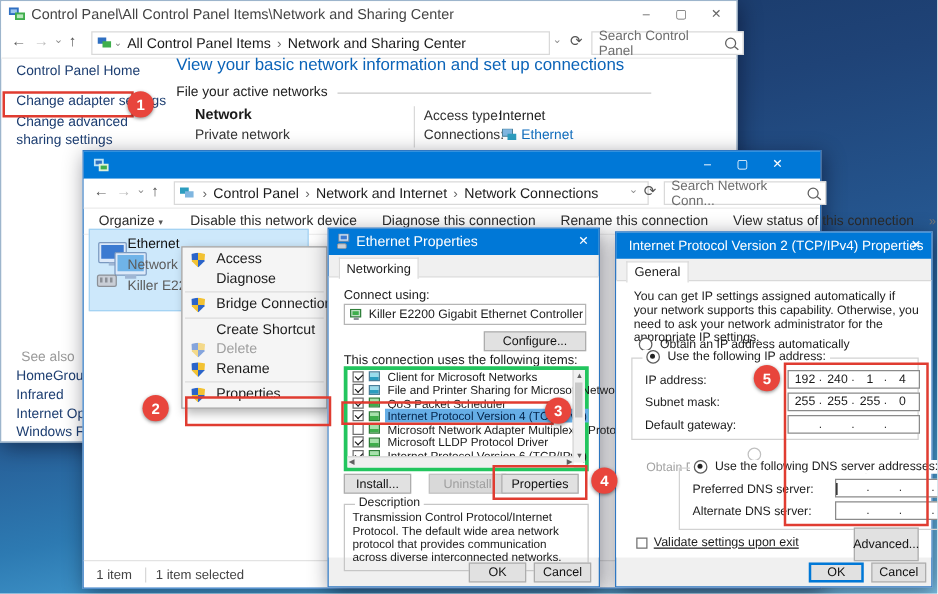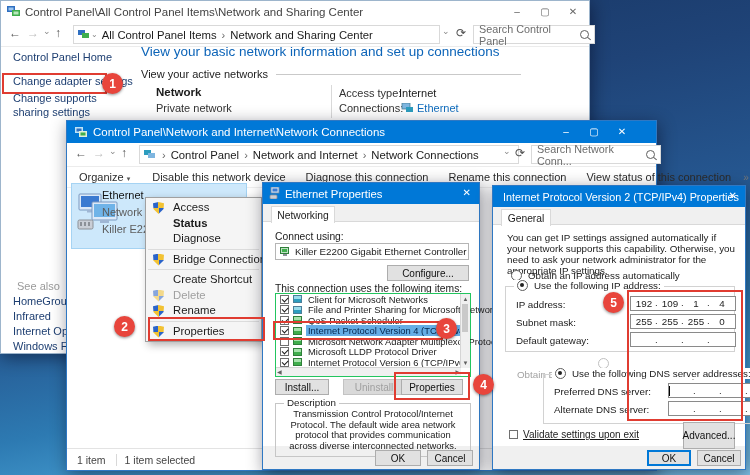--- a/index.html
+++ b/index.html
@@ -96,30 +96,30 @@
       <span class="navglyph" style="left:441px;font-size:9px;color:#888;">⌄</span>
       <span class="navglyph" style="left:455px;color:#555;">⟳</span>
       <div class="search" style="left:472px;width:110px;">
         <span>Search Control Panel</span>
         <span class="lens"></span>
       </div>
     </div>
 
     <div class="side-link" style="left:12px;top:50px;">Control Panel Home</div>
     <div class="side-link" style="left:12px;top:74px;">Change adapter settings</div>
-    <div class="side-link" style="left:12px;top:90px;width:104px;white-space:normal;line-height:14px;">Change supports sharing settings</div>
+    <div class="side-link" style="left:12px;top:90px;width:104px;white-space:normal;line-height:14px;">Change advanced sharing settings</div>
     <div class="side-link" style="left:16px;top:279px;color:#9a9a9a;">See also</div>
     <div class="side-link" style="left:12px;top:294px;">HomeGroup</div>
     <div class="side-link" style="left:12px;top:309px;">Infrared</div>
     <div class="side-link" style="left:12px;top:324px;">Internet Options</div>
     <div class="side-link" style="left:12px;top:339px;">Windows Firewall</div>
 
     <div class="abs" style="left:140px;top:43px;font-size:13.5px;color:#0c64b8;">View your basic network information and set up connections</div>
     <div class="abs" style="left:140px;top:67px;width:380px;display:flex;align-items:center;font-size:11px;color:#222;">
-      <span>View your active networks</span>
+      <span>File your active networks</span>
       <span style="flex:1;height:1px;background:#c9c9c9;margin-left:8px;"></span>
     </div>
     <div class="abs" style="left:155px;top:85px;font-size:11.5px;font-weight:bold;">Network</div>
     <div class="abs" style="left:155px;top:101px;font-size:11px;color:#333;">Private network</div>
     <div class="abs" style="left:330px;top:84px;width:1px;height:33px;background:#d9d9d9;"></div>
     <div class="abs" style="left:338px;top:86px;font-size:11px;color:#333;">Access type:</div>
     <div class="abs" style="left:398px;top:86px;font-size:11px;">Internet</div>
     <div class="abs" style="left:338px;top:101px;font-size:11px;color:#333;">Connections:</div>
     <svg class="abs" style="left:400px;top:102px;" width="13" height="10" viewBox="0 0 13 10">
       <rect x="1" y="0" width="8" height="6" fill="#7fb6e0" stroke="#4a7f99" stroke-width="0.8"></rect>
@@ -129,21 +129,20 @@
   </div>
 
   <div class="win" style="left:66px;top:120px;width:591px;height:351px;border:1px solid #2f78c3;box-sizing:border-box;">
     <div class="titlebar" style="background:#0078d7;">
       <svg class="abs" style="left:8px;top:5px;" width="12" height="12" viewBox="0 0 12 12">
         <rect x="0" y="1" width="8" height="6" fill="#bde3f7"></rect>
           <rect x="1.5" y="2.5" width="5" height="3" fill="#2f6fc1"></rect>
         <rect x="4" y="5" width="8" height="6" fill="#dff0d9"></rect>
           <rect x="5.5" y="6.5" width="5" height="3" fill="#3fae4c"></rect>
       </svg>
-      <div class="ttext" style="margin-left:26px;color:#fff;">Control Panel\Network and Internet\Network Connections</div>
       <div class="wctl" style="right:20px;color:#fff;">
         <span>–</span>
         <span>▢</span>
         <span>✕</span>
       </div>
     </div>
     <div class="navbar" style="top:22px;">
       <span class="navglyph" style="left:8px;color:#5a5a5a;">←</span>
       <span class="navglyph" style="left:26px;color:#bdbdbd;">→</span>
       <span class="navglyph" style="left:42px;font-size:9px;color:#888;">⌄</span>
@@ -213,21 +212,20 @@
       <span style="margin-left:10px;width:1px;height:12px;background:#d8d8d8;"></span>
       <span style="margin-left:8px;">1 item selected</span>
     </div>
   </div>
 
   <div class="abs" style="left:145px;top:197px;width:115px;background:#f5f5f5;border:1px solid #a0a0a0;box-shadow:3px 3px 8px rgba(0,0,0,.3);padding:2px 0;z-index:10;">
     <div class="menuitem">
       <span class="shield"></span>
       <span>Access</span>
     </div>
-    <div class="menuitem" style="font-weight:bold;"><span>Status</span></div>
     <div class="menuitem"><span>Diagnose</span></div>
     <div class="msep"></div>
     <div class="menuitem">
       <span class="shield"></span>
       <span>Bridge Connections</span>
     </div>
     <div class="msep"></div>
     <div class="menuitem"><span>Create Shortcut</span></div>
     <div class="menuitem" style="color:#9f9f9f;">
       <span class="shield" style="opacity:.55;"></span>
@@ -260,21 +258,21 @@
     <div class="abs" style="left:12px;top:60px;width:194px;height:17px;background:#fff;border:1px solid #b5b5b5;display:flex;align-items:center;box-sizing:border-box;">
       <svg style="margin:0 4px;flex:none;" width="11" height="10" viewBox="0 0 11 10">
         <rect x="0.5" y="0.5" width="8" height="6" fill="#bfe0c4" stroke="#2f7f3a"></rect>
         <rect x="2" y="2" width="5" height="3" fill="#3fae4c"></rect>
           <rect x="3" y="7" width="4" height="2" fill="#8b9097"></rect>
       </svg>
       <span style="font-size:9.8px;white-space:nowrap;">Killer E2200 Gigabit Ethernet Controller</span>
     </div>
     <div class="btn" style="left:124px;top:82px;width:82px;height:16px;">Configure...</div>
     <div class="abs" style="left:12px;top:100px;font-size:10.3px;">This connection uses the following items:</div>
-    <div class="abs" style="left:12px;top:110px;width:196px;height:84px;background:#fff;border:1px solid #22c55e;box-sizing:border-box;">
+    <div class="abs" style="left:12px;top:110px;width:196px;height:84px;background:#fff;border:3px solid #22c55e;box-sizing:border-box;">
       <div class="lrow">
         <span class="cb checked"></span>
           <span class="pic pic-net"></span>
           <span class="lbl">Client for Microsoft Networks</span>
       </div>
       <div class="lrow">
         <span class="cb checked"></span>
           <span class="pic pic-net"></span>
           <span class="lbl">File and Printer Sharing for Microsoft Networks</span>
       </div>
@@ -311,21 +309,21 @@
       <div class="abs" style="left:0;bottom:0;right:9px;height:8px;background:#f0f0f0;border-top:1px solid #d5d5d5;display:flex;justify-content:space-between;align-items:center;">
         <span class="scroll-arrow" style="font-size:6px;margin-left:1px;">◀</span>
         <span class="scroll-arrow" style="font-size:6px;margin-right:1px;">▶</span>
       </div>
     </div>
     <div class="btn" style="left:12px;top:196px;width:54px;height:16px;">Install...</div>
     <div class="btn disabled" style="left:80px;top:196px;width:62px;height:16px;">Uninstall</div>
     <div class="btn" style="left:138px;top:196px;width:62px;height:16px;">Properties</div>
     <div class="grp" style="left:12px;top:220px;width:196px;height:54px;border-color:#c6c6c6;">
       <span class="glabel">Description</span>
-      <div style="padding:5px 6px 0 6px;font-size:9.4px;line-height:10.5px;color:#1b1b1b;text-align:center;">Transmission Control Protocol/Internet Protocol. The default wide area network protocol that provides communication across diverse interconnected networks.</div>
+      <div style="padding:5px 6px 0 6px;font-size:9.4px;line-height:10.5px;color:#1b1b1b;">Transmission Control Protocol/Internet Protocol. The default wide area network protocol that provides communication across diverse interconnected networks.</div>
     </div>
     <div class="btn" style="left:112px;top:267px;width:46px;height:16px;">OK</div>
     <div class="btn" style="left:164px;top:267px;width:46px;height:16px;">Cancel</div>
   </div>
 
   <div class="win" style="left:492px;top:185px;width:254px;height:285px;background:#f0f0f0;border:1px solid #2f78c3;box-sizing:border-box;z-index:30;">
     <div class="titlebar" style="background:#0078d7;height:21px;">
       <div class="ttext" style="margin-left:10px;color:#fff;font-size:10.8px;">Internet Protocol Version 2 (TCP/IPv4) Properties</div>
       <span class="abs" style="right:8px;top:4px;color:#fff;font-size:10px;">✕</span>
     </div>
@@ -337,21 +335,21 @@
       <span class="rlabel">Obtain an IP address automatically</span>
     </div>
     <div class="grp" style="left:12px;top:100px;width:230px;height:66px;">
       <span class="glabel">
         <span class="radio on"></span>
         <span class="rlabel">Use the following IP address:</span>
       </span>
       <div class="abs" style="left:10px;top:12px;font-size:9.8px;">IP address:</div>
       <div class="field" style="left:124px;top:9px;width:106px;height:15px;">
         <span class="octet">192</span>
-          <span class="octet">109</span>
+          <span class="octet">240</span>
           <span class="octet">1</span>
           <span class="octet">4</span>
       </div>
       <div class="abs" style="left:10px;top:30px;font-size:9.8px;">Subnet mask:</div>
       <div class="field" style="left:124px;top:27px;width:106px;height:15px;">
         <span class="octet">255</span>
           <span class="octet">255</span>
           <span class="octet">255</span>
           <span class="octet">0</span>
       </div>

